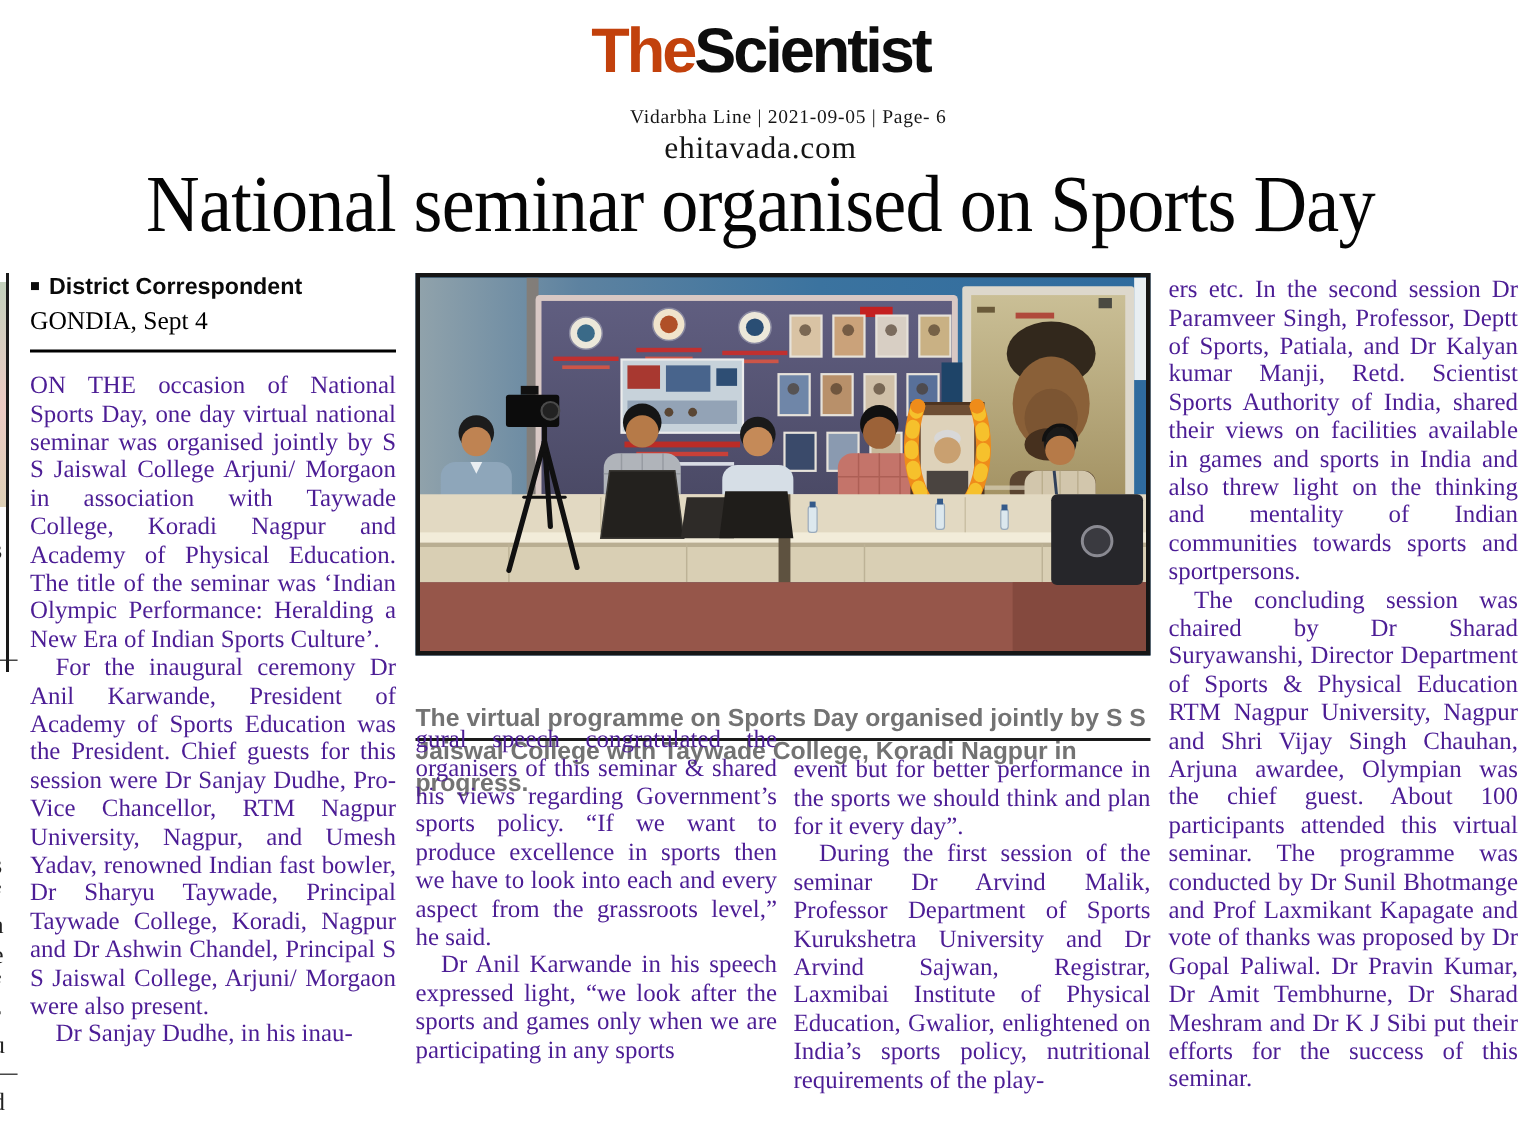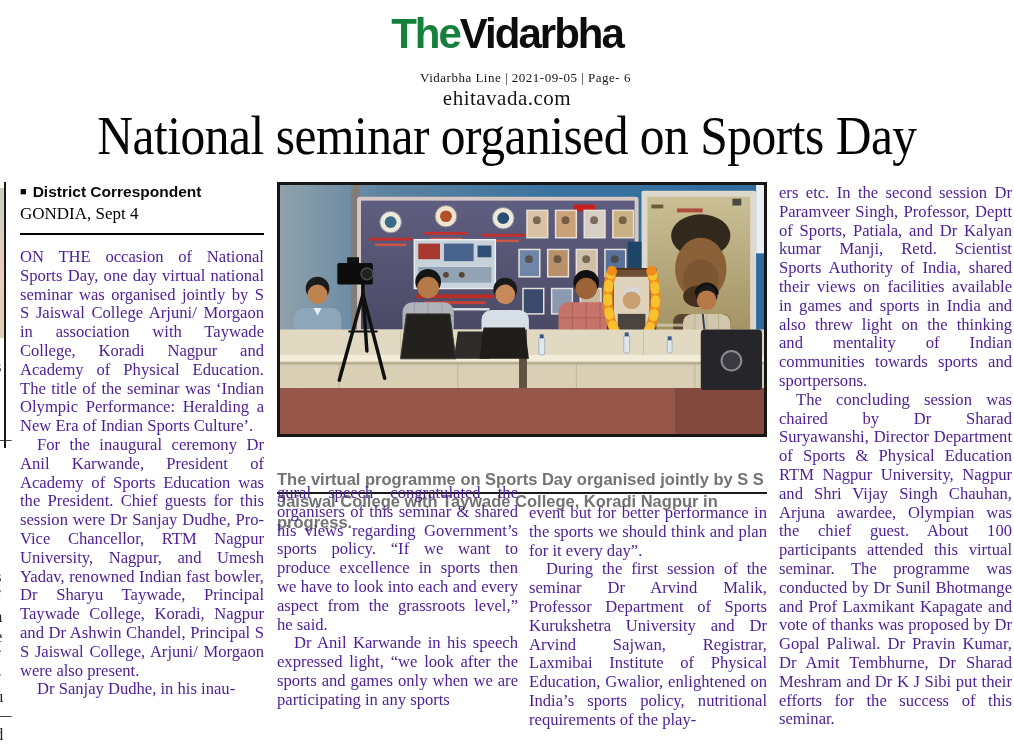--- a/index.html
+++ b/index.html
@@ -4,21 +4,21 @@
 <title>Newspaper clipping</title>
 <style>
   html,body{margin:0;padding:0;background:#ffffff;}
   .page{position:relative;width:1014px;height:753px;background:#fff;overflow:hidden;
         font-family:"Liberation Serif",serif;color:#111;}
 
   
   .masthead{position:absolute;top:12px;left:0;width:1014px;text-align:center;}
   .brand{font-family:"Liberation Sans",sans-serif;font-weight:bold;font-size:42px;
          letter-spacing:-2px;line-height:44px;}
-  .brand-the{color:#15803d;margin-top:18px;}
+  .brand-the{color:#c2410c;margin-top:18px;}
   .brand-rest{color:#0d0d0d;}
   .edition-line{font-size:13px;margin-top:14px;color:#151515;letter-spacing:.5px;padding-left:37px;}
   .website{font-size:21px;color:#151515;letter-spacing:.5px;}
 
   
   .headline{position:absolute;top:104px;left:0;width:1014px;margin:0;text-align:center;
             font-family:"Liberation Serif",serif;font-weight:normal;font-size:50px;
             letter-spacing:-0.5px;line-height:58px;color:#050505;
             transform:scale(0.99,1.08);transform-origin:50% 0;}
 
@@ -75,21 +75,21 @@
     <span class="frag" style="top:608px">a</span>
     <span class="frag" style="top:628px">e</span>
     <span class="frag" style="top:648px">f</span>
     <span class="frag" style="top:668px">r</span>
     <span class="frag" style="top:688px">u</span>
     <span class="frag" style="top:706px">—</span>
     <span class="frag" style="top:726px">d</span>
   </div>
 
   <header class="masthead">
-    <div class="brand"><span class="brand-the">The</span><span class="brand-rest">Vidarbha</span></div>
+    <div class="brand"><span class="brand-the">The</span><span class="brand-rest">Scientist</span></div>
     <div class="edition-line">Vidarbha Line | 2021-09-05 | Page- 6</div>
     <div class="website">ehitavada.com</div>
   </header>
 
   <h1 class="headline">National seminar organised on Sports Day</h1>
 
   <div class="col col-left">
     <div class="byline-top"><span class="byline-bullet">■</span><span>District Correspondent</span></div>
     <div class="byline-date">GONDIA, Sept 4</div>
     <hr class="byline-rule">

